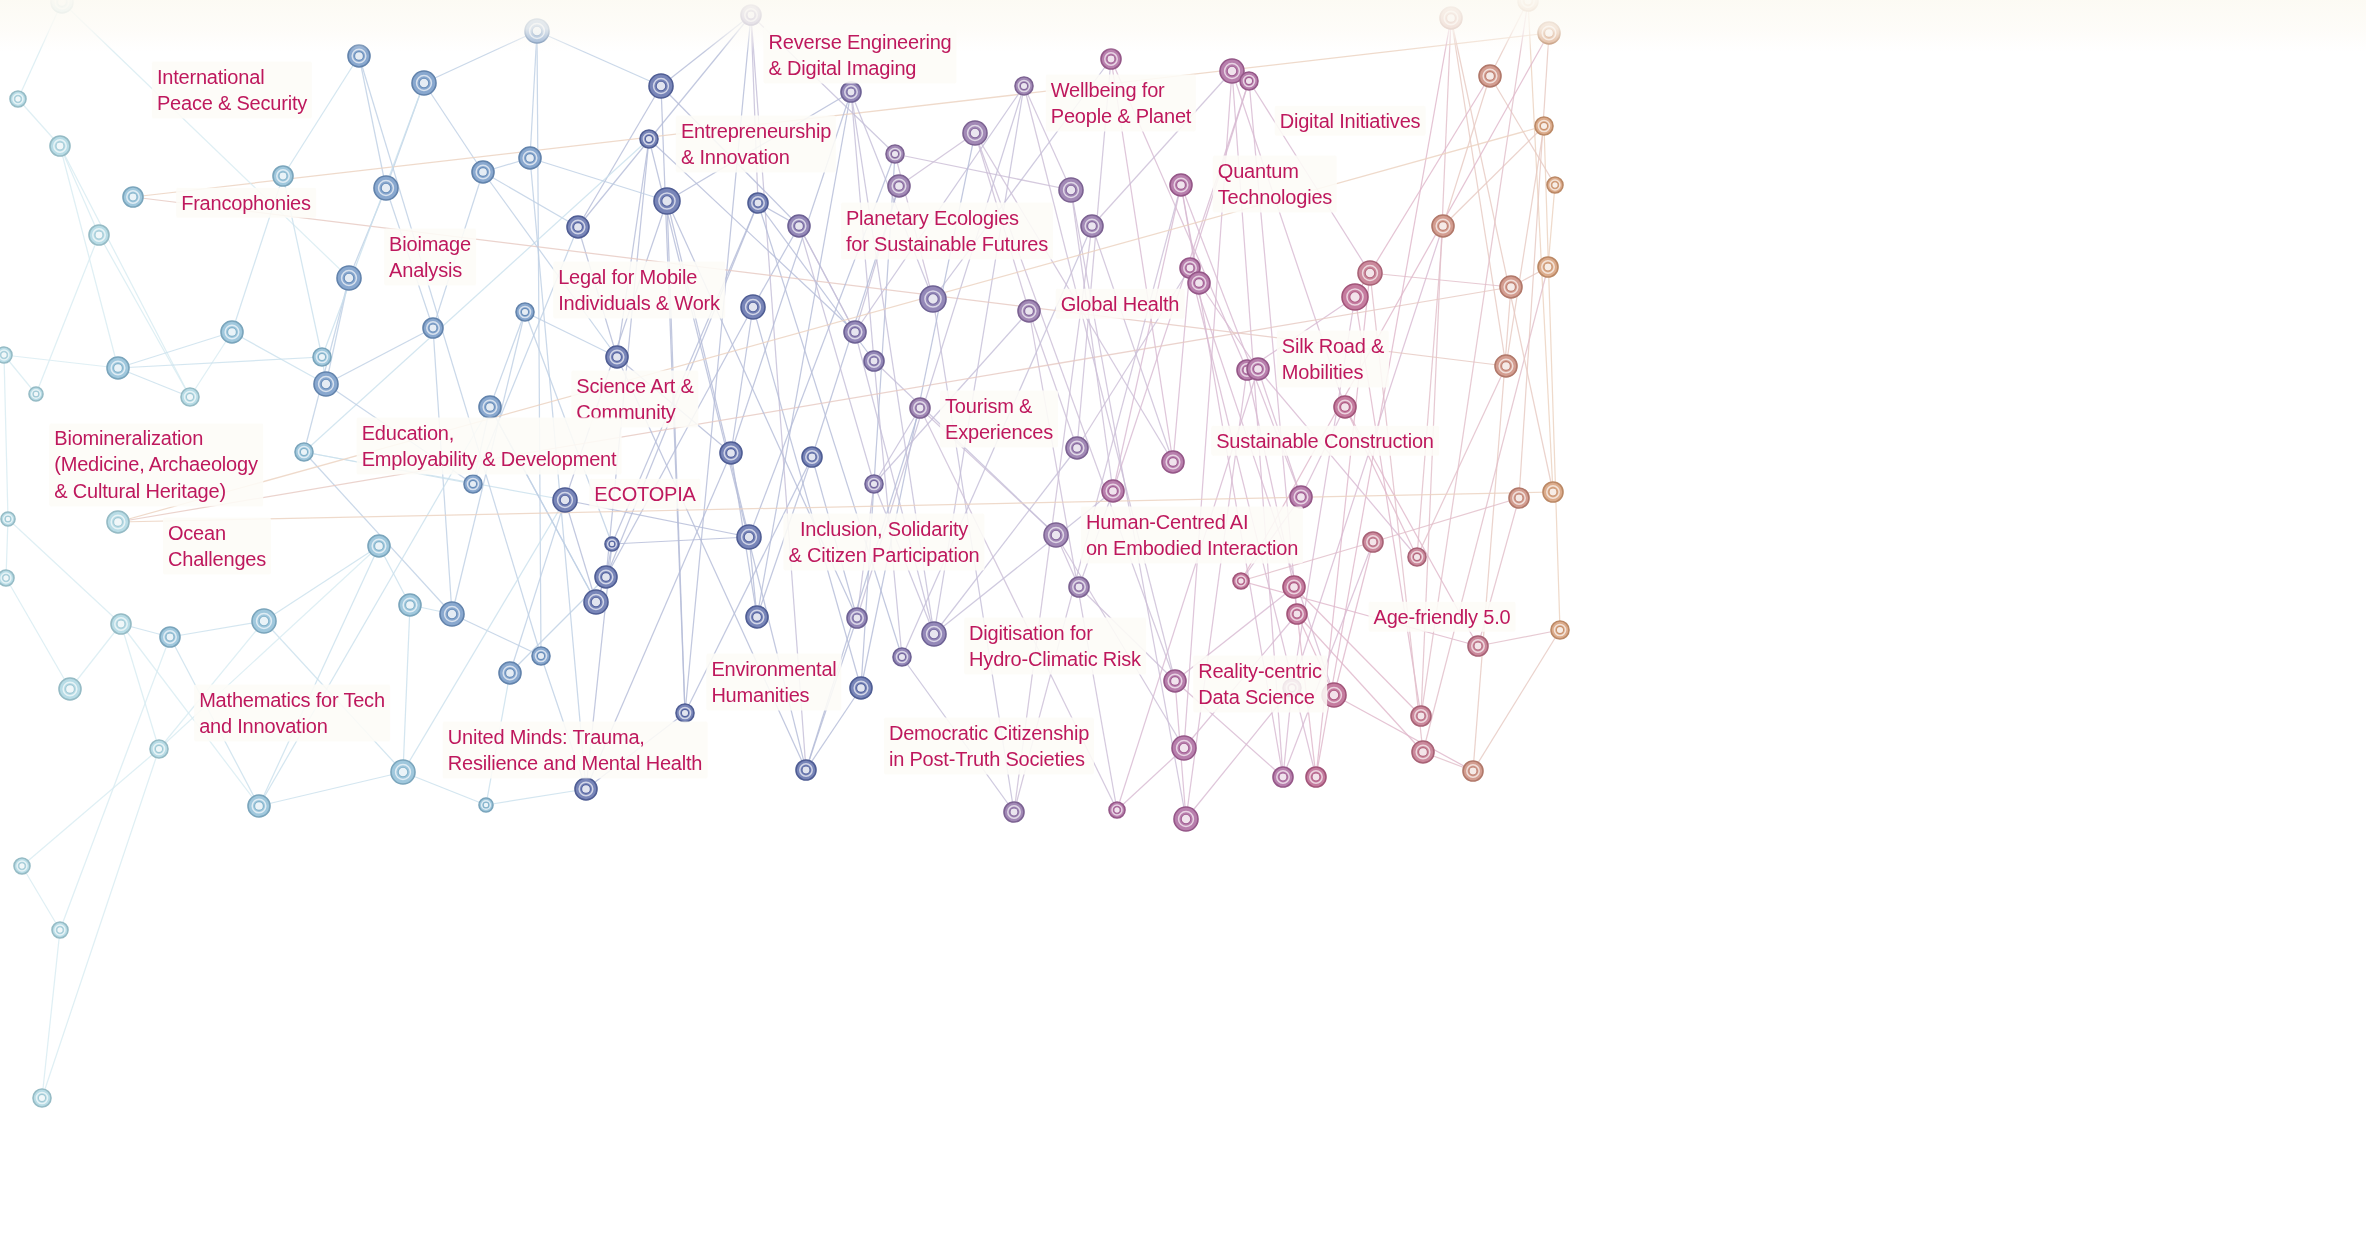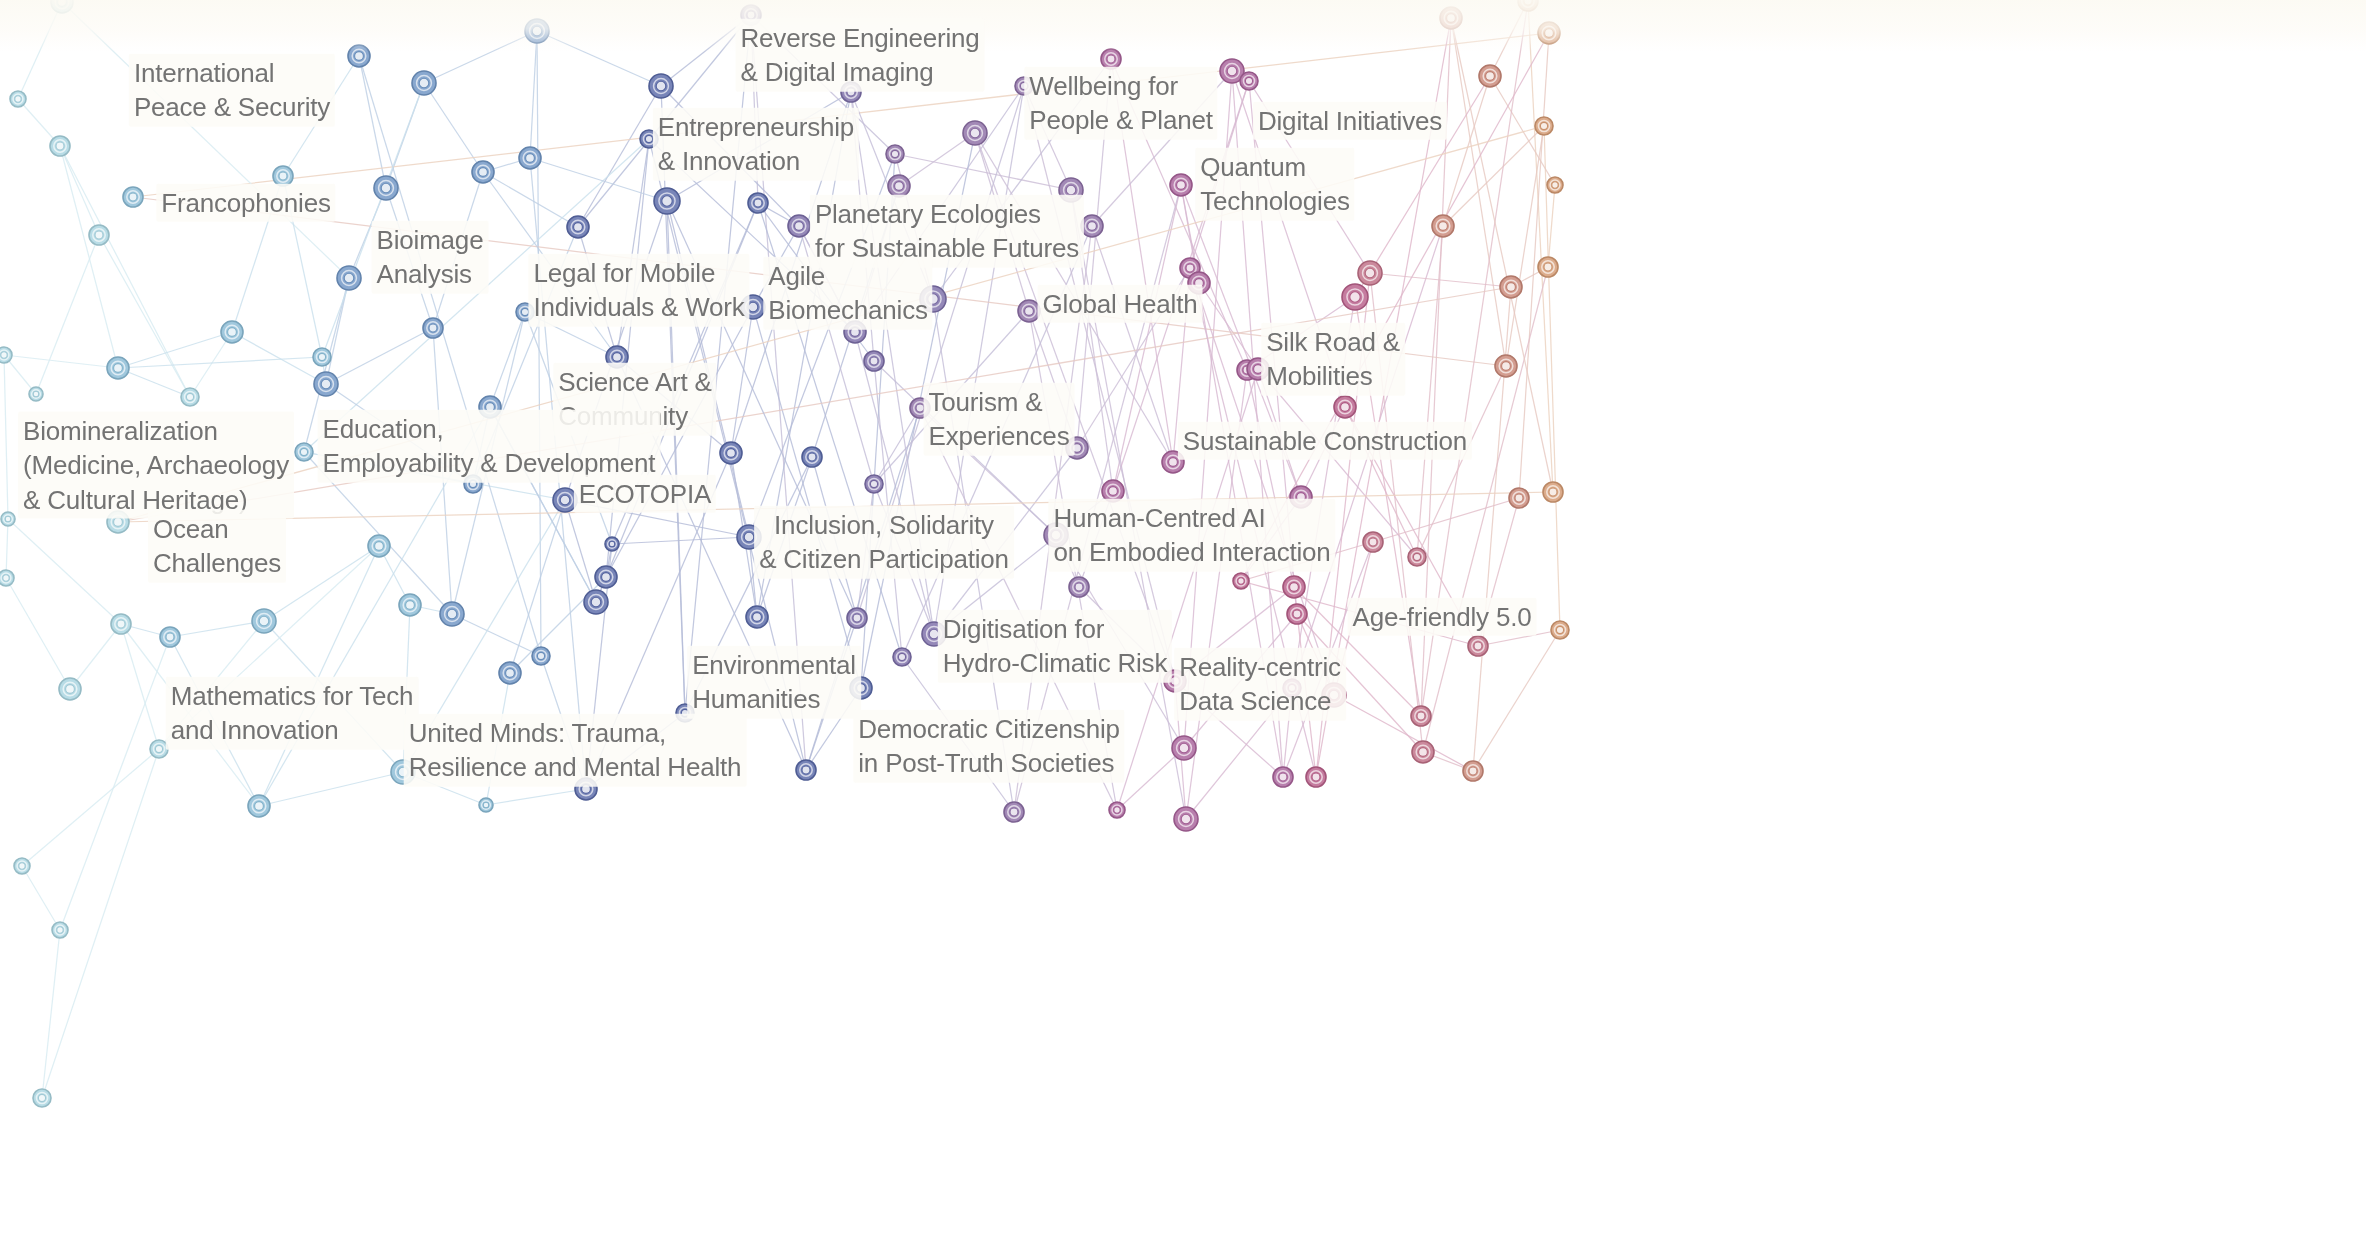--- a/index.html
+++ b/index.html
@@ -38,23 +38,23 @@
   .labels-layer {
     position: absolute;
     left: 0; top: 0;
     width: 2366px;
     height: 1246px;
     z-index: 4;
     pointer-events: none;
   }
   .node-label {
     position: absolute;
-    color: #737373;
+    color: #be185d;
     font-family: "Liberation Sans", sans-serif;
-    font-size: 26px;
+    font-size: 20px;
     line-height: 1.32;
     letter-spacing: -0.2px;
     white-space: pre;
     background: rgba(253,252,247,0.88);
     padding: 2px 5px;
     border-radius: 2px;
     pointer-events: auto;
     cursor: default;
   }
   .node-label.ctr { transform: translate(-50%, -50%); }
@@ -995,22 +995,20 @@
 &amp; Innovation</div>
       <div class="node-label ctr" style="left: 1275px; top: 184px;">Quantum
 Technologies</div>
       <div class="node-label ctr" style="left: 246px; top: 203px;">Francophonies</div>
       <div class="node-label ctr" style="left: 947px; top: 231px;">Planetary Ecologies
 for Sustainable Futures</div>
       <div class="node-label ctr" style="left: 430px; top: 257px;">Bioimage
 Analysis</div>
       <div class="node-label ctr" style="left: 639px; top: 290px;">Legal for Mobile
 Individuals &amp; Work</div>
-      <div class="node-label ctr" style="left: 848px; top: 293px;">Agile
-Biomechanics</div>
       <div class="node-label ctr" style="left: 1120px; top: 304px;">Global Health</div>
       <div class="node-label ctr" style="left: 1333px; top: 359px;">Silk Road &amp;
 Mobilities</div>
       <div class="node-label ctr" style="left: 635px; top: 399px;">Science Art &amp;
 Community</div>
       <div class="node-label ctr" style="left: 999px; top: 419px;">Tourism &amp;
 Experiences</div>
       <div class="node-label ctr" style="left: 156px; top: 465px;">Biomineralization
 (Medicine, Archaeology
 &amp; Cultural Heritage)</div>

